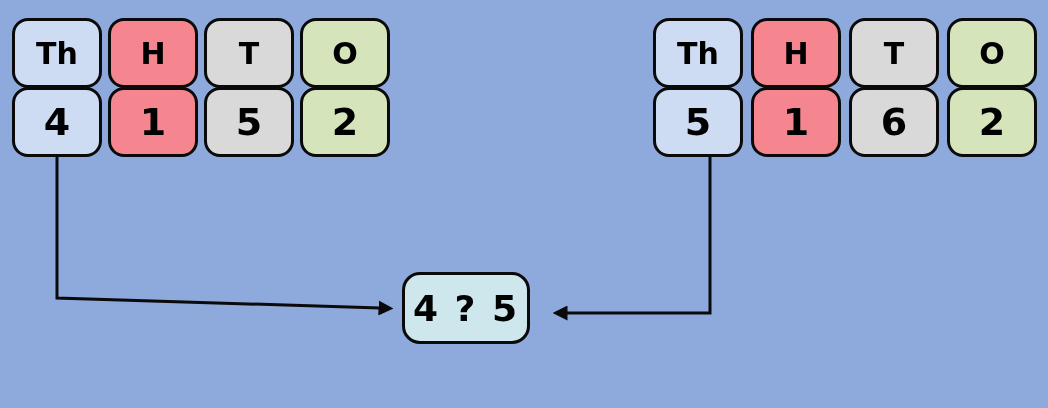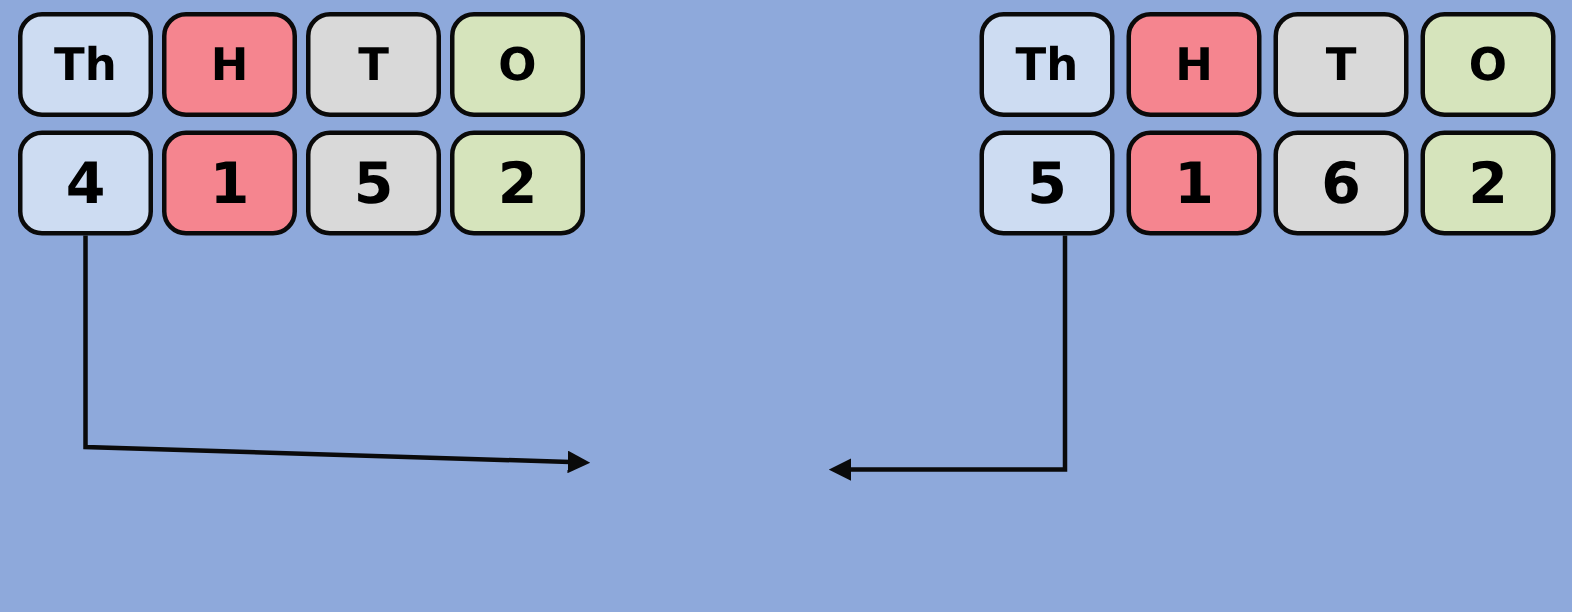--- a/index.html
+++ b/index.html
@@ -46,21 +46,21 @@
   }
   .arrow-layer {
     position: absolute;
     left: 0;
     top: 0;
     width: 1048px;
     height: 408px;
     pointer-events: none;
   }
   
-  .row-h { top: 8px; }
+  .row-h { top: 18px; }
   .row-d { top: 87px; }
   
   .lc0 { left: 12px; }  .lc1 { left: 108px; } .lc2 { left: 204px; } .lc3 { left: 300px; }
   
   .rc0 { left: 653px; } .rc1 { left: 751px; } .rc2 { left: 849px; } .rc3 { left: 947px; }
 </style>
 </head>
 <body>
 
 <div class="canvas" style="background-color: rgb(142, 169, 219);">
@@ -92,14 +92,15 @@
   <svg class="arrow-layer" viewBox="0 0 1048 408" xmlns="http://www.w3.org/2000/svg">
     <defs>
       <marker id="arrowhead" viewBox="0 0 10 10" refX="1" refY="5" markerWidth="5" markerHeight="5" orient="auto">
         <path d="M 0 0 L 10 5 L 0 10 z" style="fill: var(--line, #0a0a0a);"></path>
       </marker>
     </defs>
     <polyline points="57,157 57,298 380,308" style="fill: none; stroke: var(--line, #0a0a0a); stroke-width: 3;" marker-end="url(#arrowhead)"></polyline>
     <polyline points="710,157 710,313 566,313" style="fill: none; stroke: var(--line, #0a0a0a); stroke-width: 3;" marker-end="url(#arrowhead)"></polyline>
   </svg>
 
+  <div class="compare-box" style="background-color: rgb(205, 231, 236);">4 ? 5</div>
 
 </div>
 
 </body></html>

